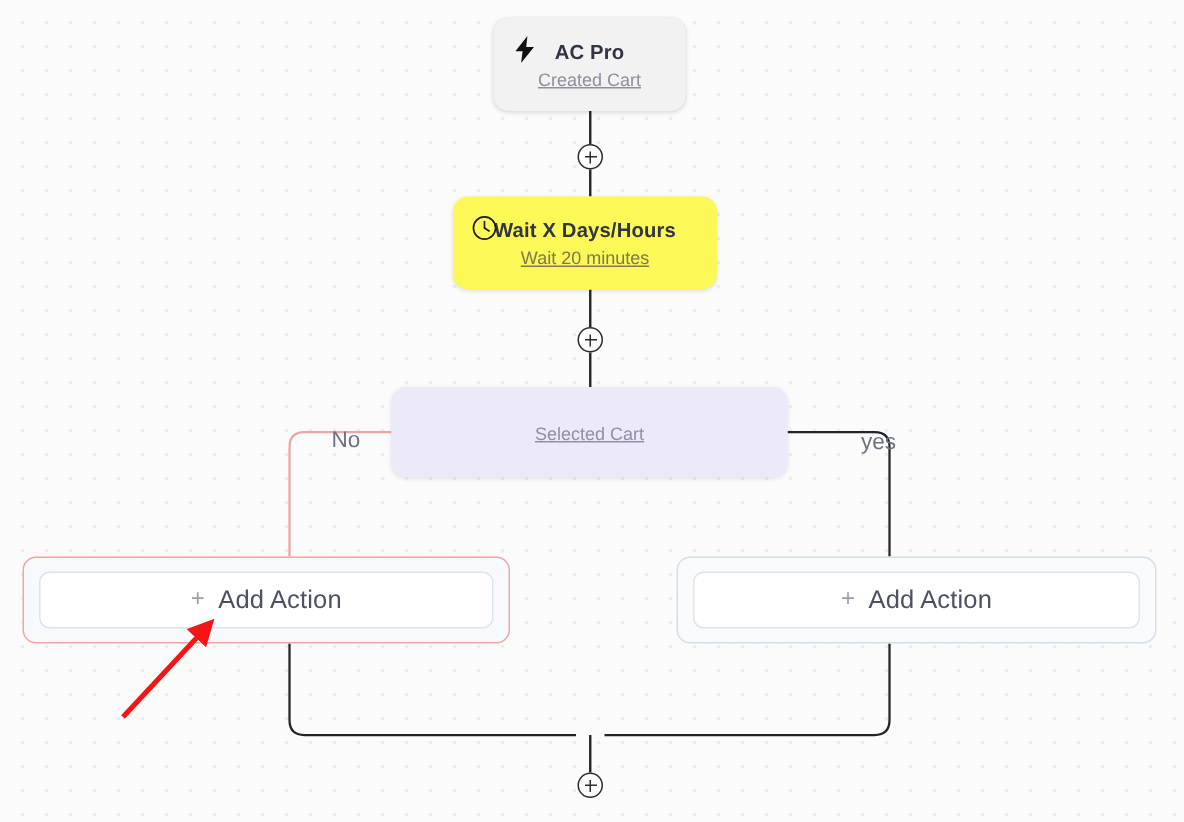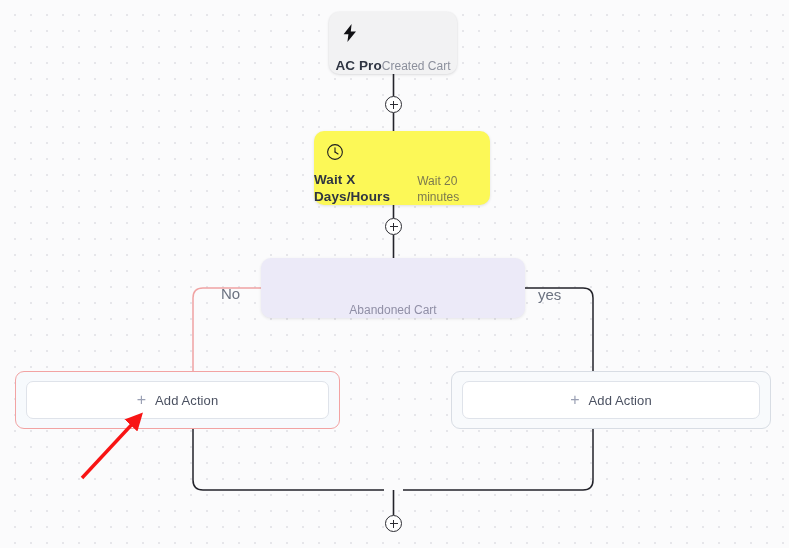--- a/index.html
+++ b/index.html
@@ -36,36 +36,37 @@
     height: 548px;
     pointer-events: none;
   }
 
   
   .node {
     position: absolute;
     box-sizing: border-box;
     border-radius: 10px;
     display: flex;
-    flex-direction: row;
-    align-items: flex-end;
+    flex-direction: column;
+    align-items: center;
     justify-content: center;
   }
   .node-title {
     font-size: 13.5px;
     font-weight: bold;
     color: #2f3542;
     line-height: 17px;
     letter-spacing: .1px;
   }
   .node-sub {
     font-size: 12px;
     color: #8c909c;
     line-height: 16px;
     margin-top: 2px;
+    text-decoration: underline;
   }
   .node-icon {
     position: absolute;
     left: 11px;
     top: 11px;
     width: 20px;
     height: 20px;
     display: flex;
     align-items: center;
     justify-content: center;
@@ -76,24 +77,24 @@
     left: 329px;
     top: 12px;
     width: 128px;
     height: 62px;
     background: #f2f2f3;
     box-shadow: 0 1px 3px rgba(30,32,40,.13), 0 0 0 1px rgba(0,0,0,.015);
   }
 
   
   #wait-node {
-    left: 314px;
+    left: 302px;
     top: 131px;
     width: 176px;
-    height: 74px;
+    height: 62px;
     background: #fcf857;
     box-shadow: 0 1px 3px rgba(30,32,40,.13);
   }
   #wait-node .node-sub { color: #7c7a4e; }
 
   
   #condition-node {
     left: 261px;
     top: 258px;
     width: 264px;
@@ -137,35 +138,35 @@
     gap: 9px;
     cursor: pointer;
   }
   .add-action-plus {
     font-size: 16px;
     color: #9aa0b4;
     line-height: 1;
     font-weight: 400;
   }
   .add-action-label {
-    font-size: 13px;
+    font-size: 17px;
     color: #4b5161;
     letter-spacing: .1px;
   }
 
   
   .branch-label {
     position: absolute;
     font-size: 15px;
     color: #6b7280;
     background: transparent;
     line-height: 13px;
   }
   #label-no  { left: 221px; top: 287px; }
-  #label-yes { left: 538px; top: 288px; }
+  #label-yes { left: 574px; top: 288px; }
 
   
   .plus-node {
     position: absolute;
     width: 17px;
     height: 17px;
     box-sizing: border-box;
     border-radius: 50%;
     background: #ffffff;
     border: 1.3px solid #2b2b31;
@@ -237,21 +238,21 @@
         <circle cx="10" cy="10" r="8.2" fill="none" stroke="#1b1b20" stroke-width="1.2"></circle>
         <line x1="10" y1="10" x2="10" y2="5.2" stroke="#1b1b20" stroke-width="1.2" stroke-linecap="round"></line>
         <line x1="10" y1="10" x2="13.4" y2="12.2" stroke="#1b1b20" stroke-width="1.2" stroke-linecap="round"></line>
       </svg>
     </span>
     <div class="node-title">Wait X Days/Hours</div>
     <div class="node-sub">Wait 20 minutes</div>
   </div>
 
   <div class="node" id="condition-node">
-    <div class="node-sub">Abandoned Cart</div>
+    <div class="node-sub">Selected Cart</div>
   </div>
 
   <div class="branch-label" id="label-no">No</div>
   <div class="branch-label" id="label-yes">yes</div>
 
   <div class="branch-box selected" id="branch-no-box">
     <div class="add-action-btn">
       <span class="add-action-plus">+</span>
       <span class="add-action-label">Add Action</span>
     </div>

